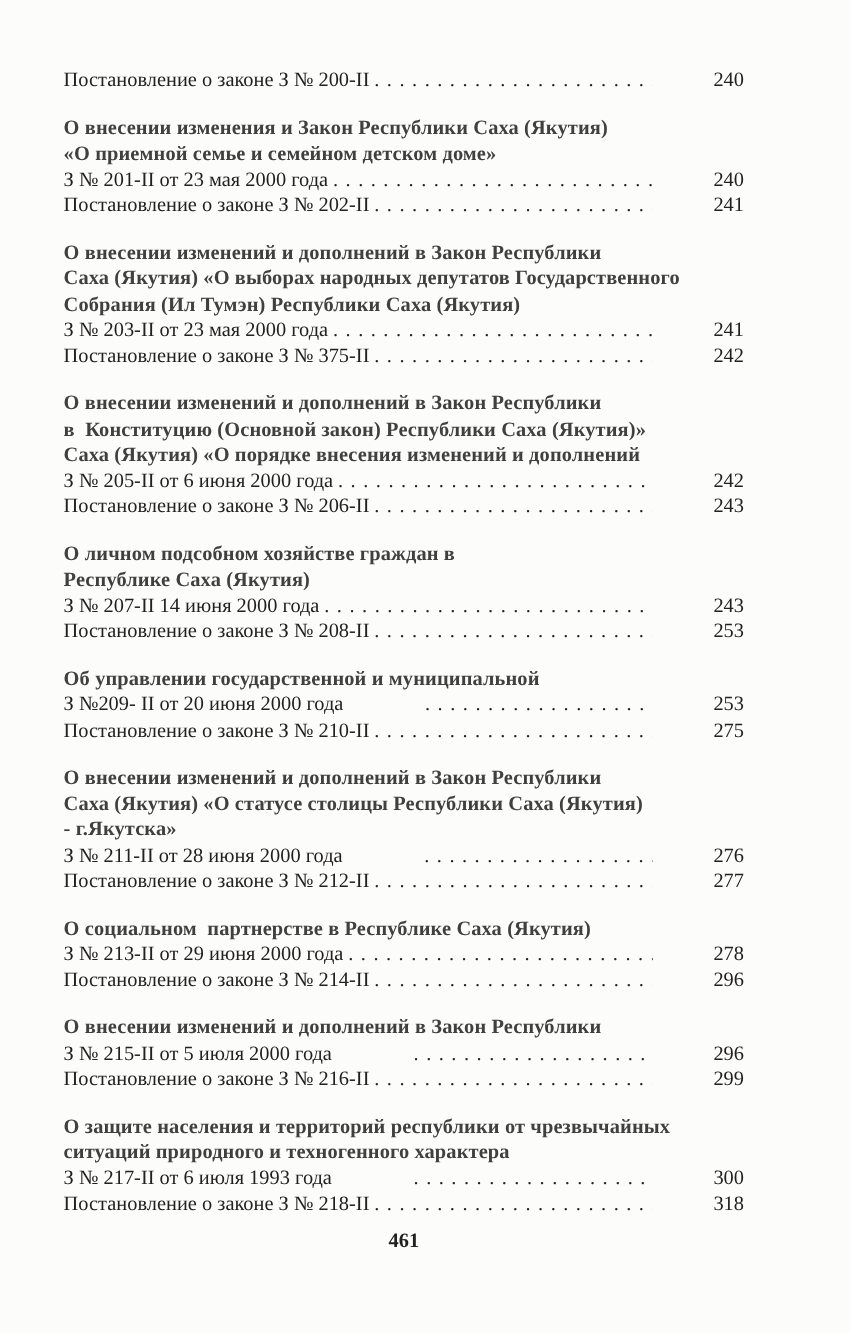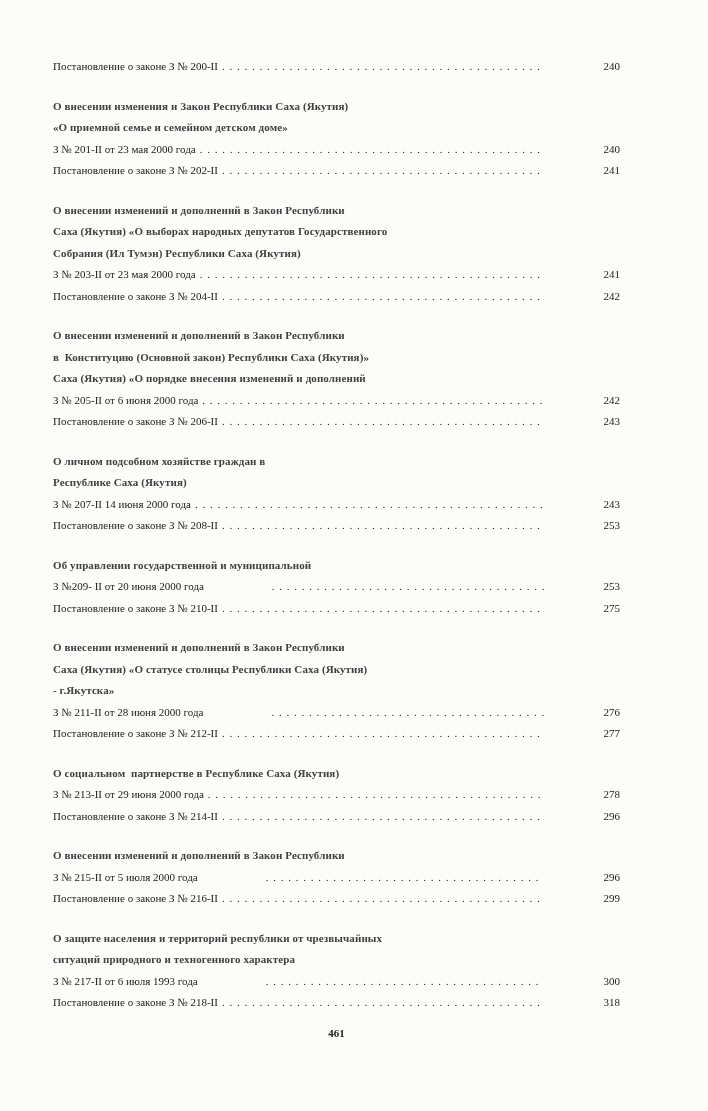--- a/index.html
+++ b/index.html
@@ -7,21 +7,21 @@
     padding: 0;
     background: #ffffff;
   }
   .sheet {
     position: relative;
     width: 708px;
     height: 1111px;
     background: #fcfcfa;
     overflow: hidden;
     font-family: "Liberation Serif", "DejaVu Serif", serif;
-    font-size: 11px;
+    font-size: 17px;
     line-height: 21.5px;
     color: #222120;
   }
   .content {
     position: absolute;
     top: 56px;
     left: 53px;
     width: 567px;
   }
   .toc-section {
@@ -98,21 +98,21 @@
     <section class="toc-section">
       <div class="title-line">О внесении изменений и дополнений в Закон Республики</div>
       <div class="title-line">Саха (Якутия) «О выборах народных депутатов Государственного</div>
       <div class="title-line">Собрания (Ил Тумэн) Республики Саха (Якутия)</div>
       <div class="entry">
         <span class="entry-text">З № 203-II от 23 мая 2000 года</span>
         <span class="leader"></span>
         <span class="page-num">241</span>
       </div>
       <div class="entry">
-        <span class="entry-text">Постановление о законе З № 204-II</span>
+        <span class="entry-text">Постановление о законе З № 375-II</span>
         <span class="leader"></span>
         <span class="page-num">242</span>
       </div>
     </section>
 
     <section class="toc-section">
       <div class="title-line">О внесении изменений и дополнений в Закон Республики</div>
       <div class="title-line">в  Конституцию (Основной закон) Республики Саха (Якутия)»</div>
       <div class="title-line">Саха (Якутия) «О порядке внесения изменений и дополнений</div>
       <div class="entry">

